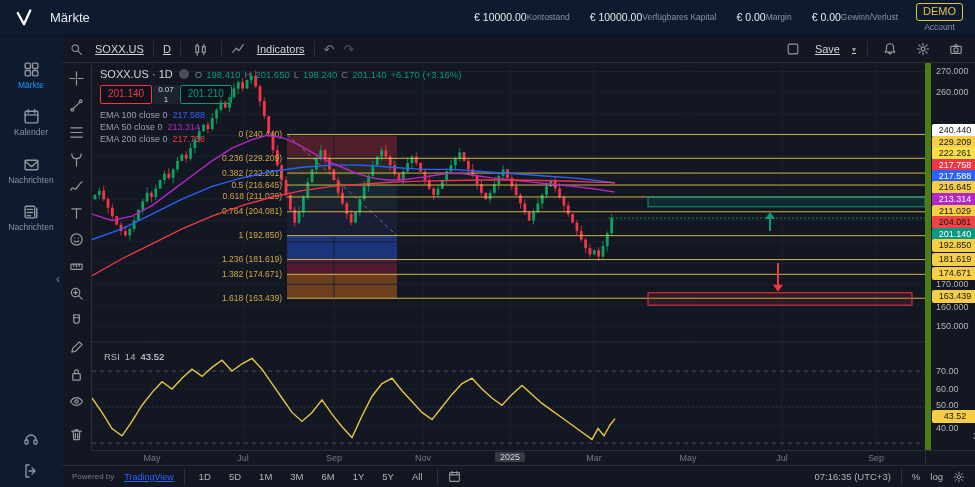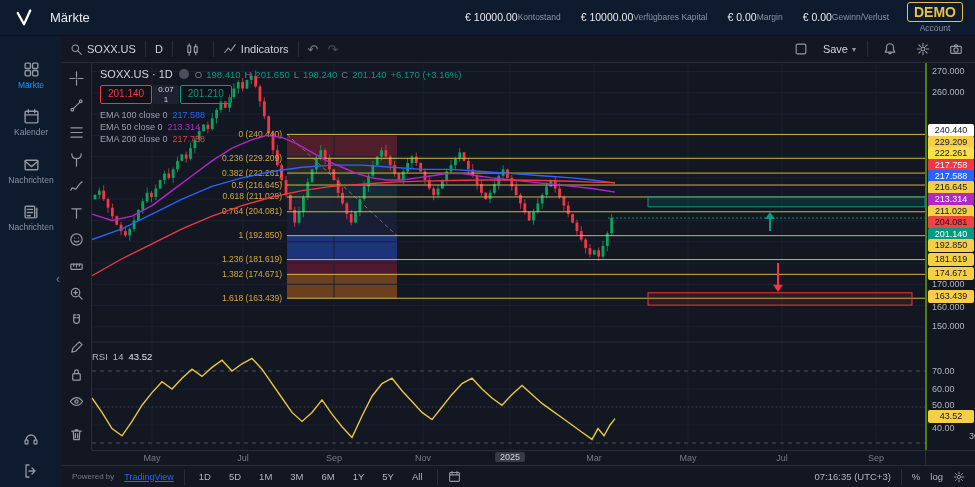--- a/index.html
+++ b/index.html
@@ -15,42 +15,42 @@
   .logo{width:24px;height:24px;display:flex;align-items:center;justify-content:center;}
   .app-title{font-size:13px;color:#e8eaed;margin-left:2px;}
   .tb-spacer{flex:1;}
   .cta-btn{background:#1a86dd;color:#fff;font-size:11px;border:none;border-radius:4px;
            padding:6px 12px;cursor:pointer;white-space:nowrap;}
   .stats{display:flex;gap:20px;margin-left:16px;}
   .stat{display:flex;align-items:center;line-height:1.25;}
   .stat .v{color:#e8eaed;font-size:10.5px;}
   .stat .l{color:#8a94a6;font-size:8.5px;}
   .demo{display:flex;flex-direction:column;align-items:center;line-height:1.2;margin-left:6px;}
-  .demo-badge{border:1px solid #e8c14a;color:#e8c14a;font-size:14px;font-weight:bold;
+  .demo-badge{border:1px solid #e8c14a;color:#e8c14a;font-size:11px;font-weight:normal;
               padding:1px 6px;border-radius:3px;}
   .demo .l{color:#8a94a6;font-size:8.5px;margin-top:1px;}
   .user{display:flex;flex-direction:column;align-items:flex-start;line-height:1.3;margin-left:8px;}
   .user .n{color:#e8eaed;font-size:10.5px;}
   .user .e{color:#8a94a6;font-size:8px;}
 
   
   .sidebar{position:absolute;left:0;top:36px;width:62px;height:451px;background:#0e1a2d;box-sizing:border-box;}
   .side-item{display:flex;flex-direction:column;align-items:center;gap:3px;color:#8a94a6;
              padding:9px 0;cursor:pointer;}
   .side-item:first-child{margin-top:16px;}
   .side-item .lbl{font-size:8.5px;text-align:center;line-height:1.1;}
   .side-item.active{color:#2196f3;}
   .side-bottom{position:absolute;bottom:8px;left:0;width:62px;display:flex;flex-direction:column;align-items:center;gap:16px;}
 
   
   .sym-toolbar{position:absolute;left:62px;top:36px;width:913px;height:27px;background:#131722;
                border-bottom:1px solid #2a2e39;box-sizing:border-box;display:flex;align-items:center;
                padding:0 8px;gap:9px;font-size:11px;color:#d1d4dc;}
   .vsep{width:1px;height:16px;background:#2a2e39;}
-  .tb-item{display:flex;align-items:center;gap:4px;cursor:pointer;color:#d1d4dc;}
+  .tb-item{display:flex;align-items:center;gap:12px;cursor:pointer;color:#d1d4dc;text-decoration:underline;}
   .tb-right{margin-left:auto;display:flex;align-items:center;gap:11px;}
   .caret{font-size:8px;color:#9598a1;}
 
   
   .draw-toolbar{position:absolute;left:62px;top:63px;width:30px;height:387px;box-sizing:border-box;
                 border-right:1px solid #2a2e39;display:flex;flex-direction:column;align-items:center;
                 padding:5px 0;gap:6px;background:#131722;}
   .dt-btn{width:22px;height:21px;display:flex;align-items:center;justify-content:center;cursor:pointer;border-radius:3px;}
   .dt-spacer{flex:1;}
   .collapse-chevron{position:absolute;left:56px;top:272px;color:#787b86;font-size:12px;z-index:5;cursor:pointer;}
@@ -64,26 +64,26 @@
   .ohlc .k{color:#787b86;}
   .ohlc .v{color:#089981;}
   .quote{display:flex;align-items:stretch;margin-top:5px;}
   .q-box{border:1px solid;border-radius:2px;font-size:10px;padding:2px 7px;cursor:pointer;background:rgba(0,0,0,0.25);}
   .q-sell{color:#f23645;border-color:#f23645;}
   .q-buy{color:#089981;border-color:#089981;}
   .q-mid{display:flex;flex-direction:column;align-items:center;justify-content:center;
          font-size:8px;color:#d1d4dc;padding:0 5px;line-height:1.2;background:#1c2230;margin:0 1px;border-radius:2px;}
   #ema-legend{margin-top:6px;}
   .ema-row{font-size:9px;color:#9aa0ac;margin-top:2px;display:flex;gap:5px;}
-  .rsi-legend{position:absolute;left:0;top:288px;z-index:4;font-size:9.5px;display:flex;gap:5px;color:#b2b5be;}
+  .rsi-legend{position:absolute;left:12px;top:288px;z-index:4;font-size:9.5px;display:flex;gap:5px;color:#b2b5be;}
   .rsi-legend .val{color:#e0e3eb;}
 
   
   .price-axis{position:absolute;left:925px;top:63px;width:50px;height:387px;background:#131722;
-              border-left:2px solid #4d7c0f;box-sizing:border-box;cursor:ns-resize;}
+              border-left:6px solid #4d7c0f;box-sizing:border-box;cursor:ns-resize;}
   .axis-label{position:absolute;left:2px;font-size:9px;line-height:13px;height:13px;color:#b2b5be;padding-left:3px;}
   .axis-badge{left:1px;width:46px;text-align:center;border-radius:2px;padding:0;}
   .time-axis{position:absolute;left:92px;top:450px;width:833px;height:15px;border-top:1px solid #2a2e39;
              box-sizing:border-box;background:#131722;cursor:ew-resize;}
   .time-label{position:absolute;top:2px;font-size:9px;color:#787b86;transform:translateX(-50%);white-space:nowrap;}
   .time-label.emph{background:#363a45;color:#d1d4dc;padding:0 5px;border-radius:2px;top:1px;}
   .axis-corner{position:absolute;left:925px;top:450px;width:50px;height:15px;background:#131722;
                border-left:1px solid #2a2e39;border-top:1px solid #2a2e39;box-sizing:border-box;}
 
   

